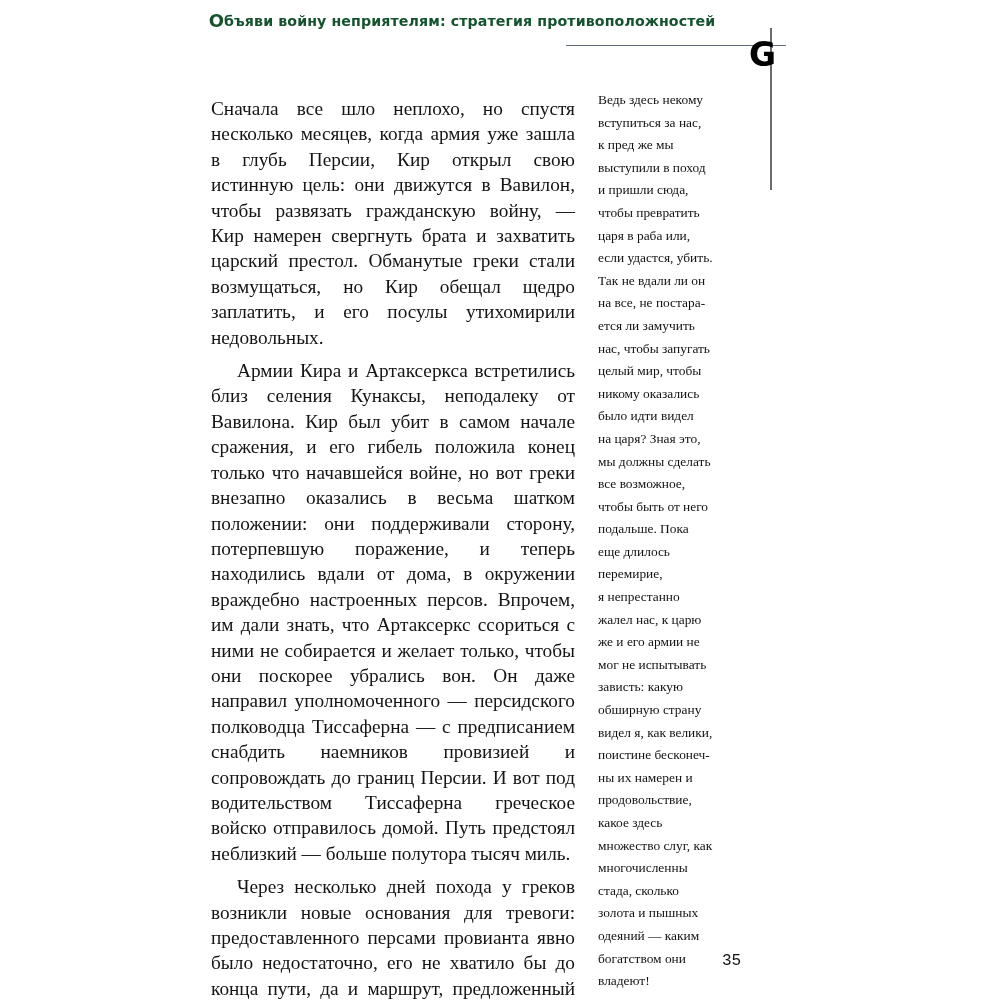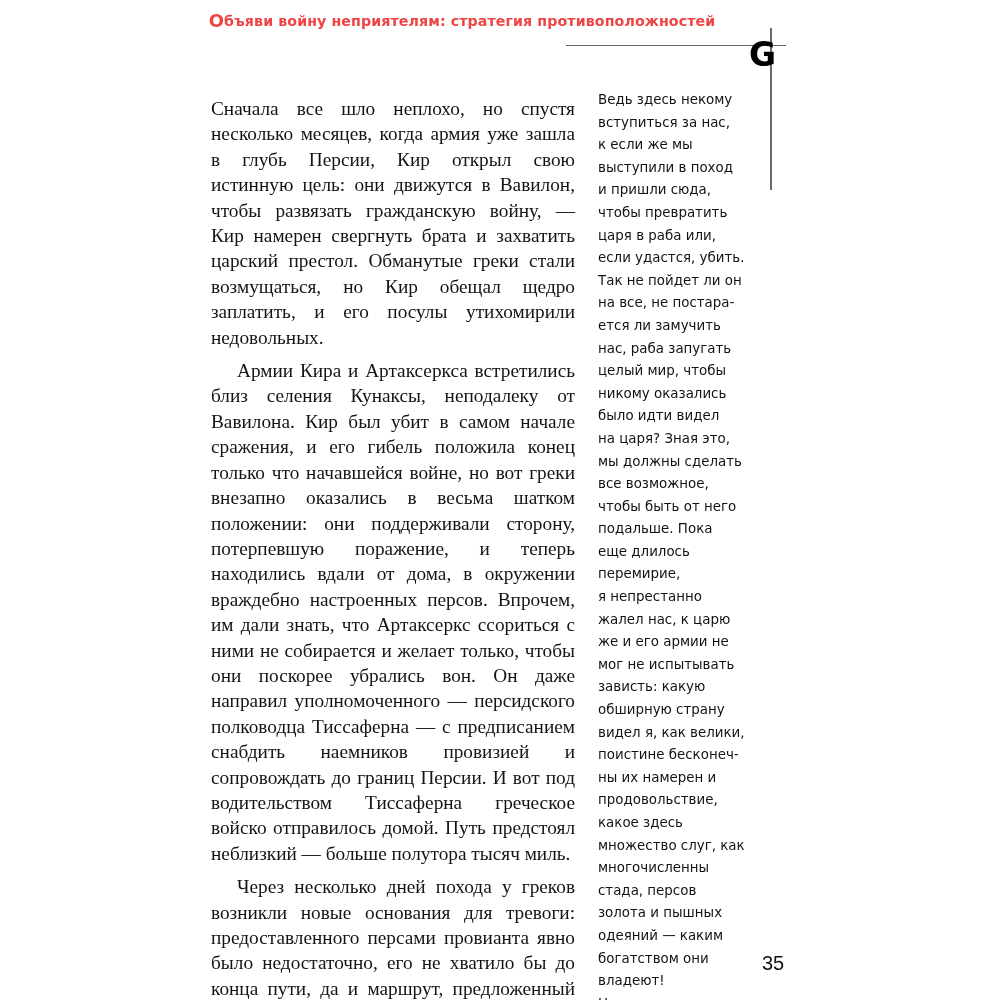--- a/index.html
+++ b/index.html
@@ -30,21 +30,21 @@
   .running-head {
     position: absolute;
     left: 0;
     top: 13px;
     width: 924px;
     text-align: center;
     font-family: "DejaVu Sans", sans-serif;
     font-size: 14.2px;
     font-weight: 600;
     letter-spacing: 0.1px;
-    color: #ef4444;
+    color: #14532d;
     white-space: nowrap;
   }
   .running-head .dropcap-inline {
     font-family: "DejaVu Sans", sans-serif;
     font-weight: 800;
     font-size: 18px;
     line-height: 0;
     vertical-align: -1px;
   }
 
@@ -105,29 +105,30 @@
     width: 124px;
     font-family: "DejaVu Sans", sans-serif;
     font-size: 13.4px;
     line-height: 22.6px;
     color: #121212;
     text-align: left;
     font-weight: 400;
   }
   .side-column .line {
     white-space: nowrap;
+    font-family: Liberation Serif, serif;
   }
 
   
   .folio {
     position: absolute;
-    left: 762px;
+    left: 722px;
     top: 952px;
-    font-family: Liberation Sans, sans-serif;
-    font-size: 20px;
+    font-family: Liberation Mono, monospace;
+    font-size: 16px;
     color: #111111;
   }
 </style>
 </head>
 <body>
 
 <div class="page">
 
   <div class="running-head">
     <span class="dropcap-inline">О</span><span>бъяви войну неприятелям: стратегия противоположностей</span>
@@ -140,30 +141,30 @@
   <div class="main-column">
     <p class="first">Сначала все шло неплохо, но спустя несколько месяцев, когда армия уже зашла в глубь Персии, Кир открыл свою истинную цель: они движутся в Вавилон, чтобы развязать гражданскую вой­ну, — Кир намерен свергнуть брата и захватить царский престол. Обманутые греки стали воз­мущаться, но Кир обещал щедро заплатить, и его посулы утихомирили недовольных.</p>
     <p>Армии Кира и Артаксеркса встретились близ селения Кунаксы, неподалеку от Вавилона. Кир был убит в самом начале сражения, и его гибель положила конец только что начавшейся войне, но вот греки внезапно оказались в весьма шат­ком положении: они поддерживали сторону, потерпевшую поражение, и теперь находились вдали от дома, в окружении враждебно настро­енных персов. Впрочем, им дали знать, что Артаксеркс ссориться с ними не собирается и желает только, чтобы они поскорее убрались вон. Он даже направил уполномоченного — персидского полководца Тиссаферна — с пред­писанием снабдить наемников провизией и сопровождать до границ Персии. И вот под водительством Тиссаферна греческое войско отправилось домой. Путь предстоял неблиз­кий — больше полутора тысяч миль.</p>
     <p>Через несколько дней похода у греков воз­никли новые основания для тревоги: предостав­ленного персами провианта явно было недо­статочно, его не хватило бы до конца пути, да и маршрут, предложенный Тиссаферном, вызывал сомнения. Можно ли вообще доверять персам? Среди испуганных греков начались пересуды.</p>
 
   </div>
 
   <div class="side-column">
     <div class="line">Ведь здесь некому</div>
     <div class="line">вступиться за нас,</div>
-    <div class="line">к если же мы</div>
+    <div class="line">к пред же мы</div>
     <div class="line">выступили в поход</div>
     <div class="line">и пришли сюда,</div>
     <div class="line">чтобы превратить</div>
     <div class="line">царя в раба или,</div>
     <div class="line">если удастся, убить.</div>
-    <div class="line">Так не пойдет ли он</div>
+    <div class="line">Так не вдали ли он</div>
     <div class="line">на все, не постара-</div>
     <div class="line">ется ли замучить</div>
-    <div class="line">нас, раба запугать</div>
+    <div class="line">нас, чтобы запугать</div>
     <div class="line">целый мир, чтобы</div>
     <div class="line">никому оказались</div>
     <div class="line">было идти видел</div>
     <div class="line">на царя? Зная это,</div>
     <div class="line">мы должны сделать</div>
     <div class="line">все возможное,</div>
     <div class="line">чтобы быть от него</div>
     <div class="line">подальше. Пока</div>
     <div class="line">еще длилось</div>
     <div class="line">перемирие,</div>
@@ -173,21 +174,21 @@
     <div class="line">мог не испытывать</div>
     <div class="line">зависть: какую</div>
     <div class="line">обширную страну</div>
     <div class="line">видел я, как велики,</div>
     <div class="line">поистине бесконеч-</div>
     <div class="line">ны их намерен и</div>
     <div class="line">продовольствие,</div>
     <div class="line">какое здесь</div>
     <div class="line">множество слуг, как</div>
     <div class="line">многочисленны</div>
-    <div class="line">стада, персов</div>
+    <div class="line">стада, сколько</div>
     <div class="line">золота и пышных</div>
     <div class="line">одеяний — каким</div>
     <div class="line">богатством они</div>
     <div class="line">владеют!</div>
     <div class="line">Но, думая о наших</div>
 
   </div>
 
   <div class="folio">35</div>
 

